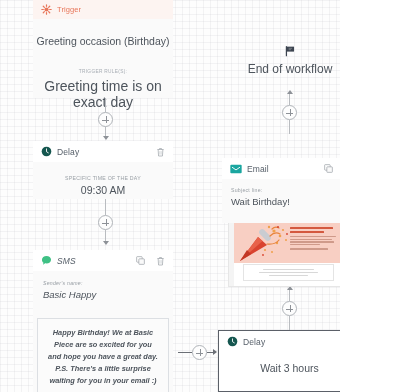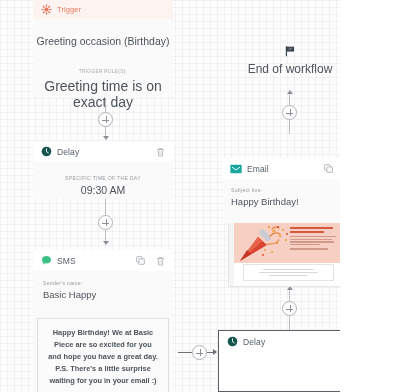--- a/index.html
+++ b/index.html
@@ -98,21 +98,21 @@
     text-align: center;
     margin: 0;
   }
 
   
   #delay1-card { left: 33px; top: 141px; width: 140px; height: 58px; }
   #delay1-card .caption { text-align: center; margin-top: 4px; }
   #delay1-card .value { text-align: center; font-size: 10.5px; }
 
   
-  #sms-card { left: 33px; top: 250px; width: 140px; height: 142px; }
+  #sms-card { left: 33px; top: 250px; width: 140px; height: 142px; font-style: italic; }
   #sms-bubble {
     margin: 8px 4px 0 4px;
     border: 1px solid #dcdfe3;
     background: #fbfbfb;
     padding: 8px 9px 9px;
     font-size: 7.4px;
     line-height: 1.62;
     color: #4d545c;
     font-weight: bold;
     text-align: center;
@@ -351,20 +351,21 @@
         <path d="M8 4.2v4.1l2.6 1.6" stroke="#ffffff" stroke-width="1.3" fill="none" stroke-linecap="round"></path>
       </svg>
       <span class="node-title">Delay</span>
       <span class="head-actions">
         <svg width="9" height="10" viewBox="0 0 14 16">
           <path d="M2 4h10M5.4 4V2.4h3.2V4M3.2 4l.7 10.4h6.2L10.8 4" stroke="#9aa0a6" stroke-width="1.1" fill="none" stroke-linejoin="round"></path>
           <path d="M5.9 6.6v5.6M8.1 6.6v5.6" stroke="#b9bec3" stroke-width=".9"></path>
         </svg>
       </span>
     </div>
+    <p id="delay2-value">Wait 3 hours</p>
   </div>
 
   <div class="conn">
     <div class="vline" style="left:289px; top:316px; height:14px;"></div>
     <div class="plus" style="left:282px; top:301px;"></div>
     <div class="vline" style="left:289px; top:290px; height:11px;"></div>
     <div class="arrow-u" style="left:286.5px; top:286px;"></div>
   </div>
 
   <div id="email-preview">
@@ -430,21 +431,21 @@
           <rect x="4.4" y="4.4" width="8.6" height="8.6" rx="1" stroke="#9aa0a6" stroke-width="1.1" fill="#fafafa"></rect>
         </svg>
         <svg width="9" height="10" viewBox="0 0 14 16">
           <path d="M2 4h10M5.4 4V2.4h3.2V4M3.2 4l.7 10.4h6.2L10.8 4" stroke="#9aa0a6" stroke-width="1.1" fill="none" stroke-linejoin="round"></path>
           <path d="M5.9 6.6v5.6M8.1 6.6v5.6" stroke="#b9bec3" stroke-width=".9"></path>
         </svg>
       </span>
     </div>
     <div class="node-body">
       <p class="caption">Subject line:</p>
-      <p class="value">Happy Birthday!</p>
+      <p class="value">Wait Birthday!</p>
     </div>
   </div>
 
   <div class="conn">
     <div class="vline" style="left:289px; top:120px; height:14px;"></div>
     <div class="plus" style="left:282px; top:105px;"></div>
     <div class="vline" style="left:289px; top:94px; height:11px;"></div>
     <div class="arrow-u" style="left:286.5px; top:90px;"></div>
   </div>
 

